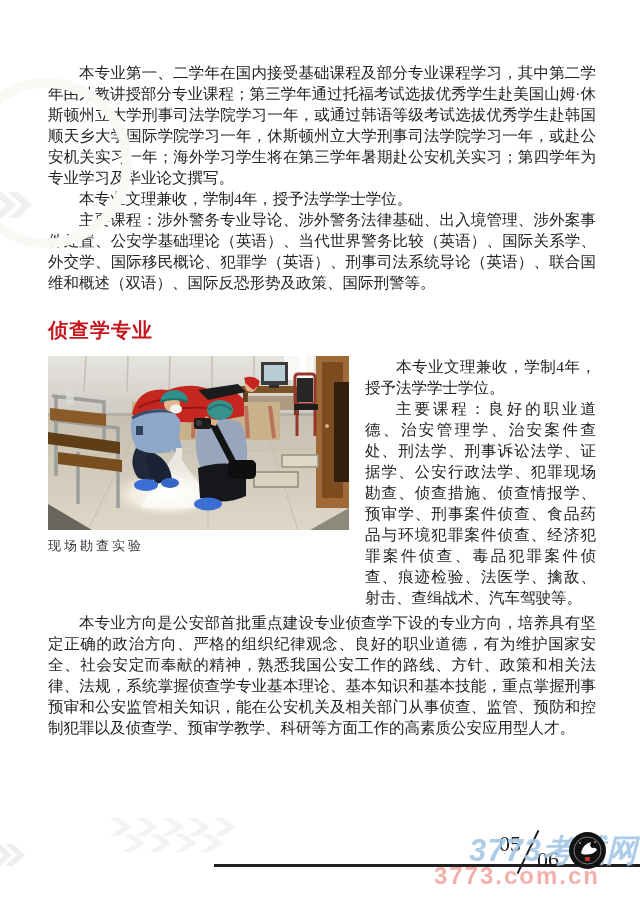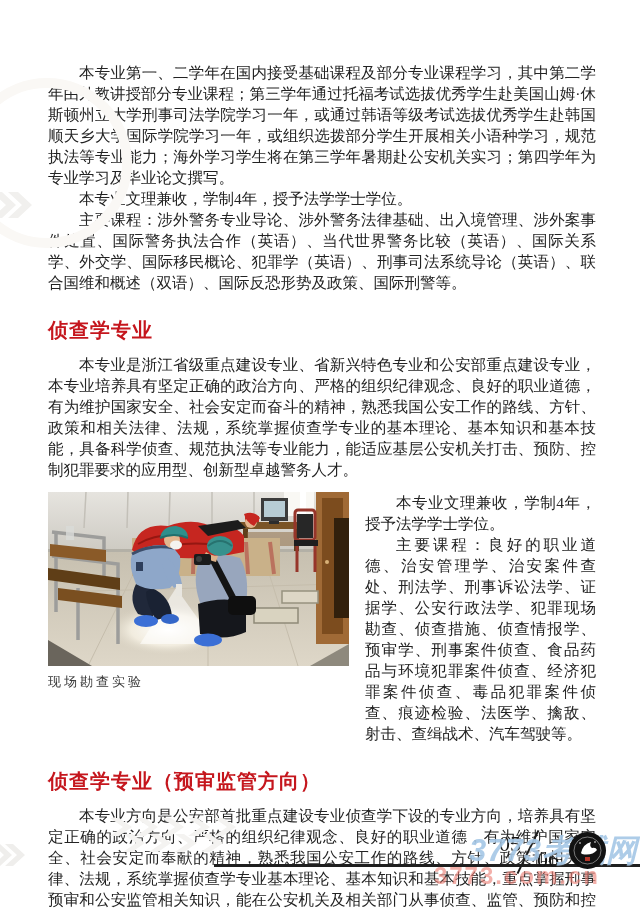--- a/index.html
+++ b/index.html
@@ -122,28 +122,27 @@
       <polygon points="78,0 91,9 78,18 87,18 100,9 87,0"></polygon>
       <polygon points="104,0 117,9 104,18 113,18 126,9 113,0"></polygon>
       <polygon points="13,16 26,25 13,34 22,34 35,25 22,16"></polygon>
       <polygon points="39,16 52,25 39,34 48,34 61,25 48,16"></polygon>
       <polygon points="65,16 78,25 65,34 74,34 87,25 74,16"></polygon>
       <polygon points="91,16 104,25 91,34 100,34 113,25 100,16"></polygon>
     </g>
   </svg>
 
   <section class="intro">
-    <p class="body-par">本专业第一、二学年在国内接受基础课程及部分专业课程学习，其中第二学年由外教讲授部分专业课程；第三学年通过托福考试选拔优秀学生赴美国山姆·休斯顿州立大学刑事司法学院学习一年，或通过韩语等级考试选拔优秀学生赴韩国顺天乡大学国际学院学习一年，或组织选拨部分学生开展相关小语种学习，规范执法等专业能力；海外学习学生将在第三学年暑期赴公安机关实习；第四学年为专业学习及毕业论文撰写。</p>
+    <p class="body-par">本专业第一、二学年在国内接受基础课程及部分专业课程学习，其中第二学年由外教讲授部分专业课程；第三学年通过托福考试选拔优秀学生赴美国山姆·休斯顿州立大学刑事司法学院学习一年，或通过韩语等级考试选拔优秀学生赴韩国顺天乡大学国际学院学习一年，休斯顿州立大学刑事司法学院学习一年，或赴公安机关实习一年；海外学习学生将在第三学年暑期赴公安机关实习；第四学年为专业学习及毕业论文撰写。</p>
     <p class="body-par">本专业文理兼收，学制4年，授予法学学士学位。</p>
-    <p class="body-par">主要课程：涉外警务专业导论、涉外警务法律基础、出入境管理、涉外案事件处置、国际警务执法合作（英语）、当代世界警务比较（英语）、国际关系学、外交学、国际移民概论、犯罪学（英语）、刑事司法系统导论（英语）、联合国维和概述（双语）、国际反恐形势及政策、国际刑警等。</p>
+    <p class="body-par">主要课程：涉外警务专业导论、涉外警务法律基础、出入境管理、涉外案事件处置、公安学基础理论（英语）、当代世界警务比较（英语）、国际关系学、外交学、国际移民概论、犯罪学（英语）、刑事司法系统导论（英语）、联合国维和概述（双语）、国际反恐形势及政策、国际刑警等。</p>
   </section>
 
   <section class="section1">
     <h2 class="sec-title">侦查学专业</h2>
-    <p class="body-par">本专业是浙江省级重点建设专业、省新兴特色专业和公安部重点建设专业，本专业培养具有坚定正确的政治方向、严格的组织纪律观念、良好的职业道德，有为维护国家安全、社会安定而奋斗的精神，熟悉我国公安工作的路线、方针、政策和相关法律、法规，系统掌握侦查学专业的基本理论、基本知识和基本技能，具备科学侦查、规范执法等专业能力，能适应基层公安机关打击、预防、控制犯罪要求的应用型、创新型卓越警务人才。</p>
 
     <div class="media-row">
       <figure class="photo">
         <svg viewBox="0 0 301 174">
           <defs>
             <linearGradient id="wallg" x1="0" y1="0" x2="0" y2="1">
               <stop offset="0" stop-color="#e6e4df"></stop>
                 <stop offset="1" stop-color="#cdcac2"></stop>
             </linearGradient>
             <linearGradient id="floorg" x1="0" y1="0" x2="0" y2="1">
@@ -266,21 +265,20 @@
       </figure>
 
       <div class="side-text">
         <p class="body-par">本专业文理兼收，学制4年，授予法学学士学位。</p>
         <p class="body-par">主要课程：良好的职业道德、治安管理学、治安案件查处、刑法学、刑事诉讼法学、证据学、公安行政法学、犯罪现场勘查、侦查措施、侦查情报学、预审学、刑事案件侦查、食品药品与环境犯罪案件侦查、经济犯罪案件侦查、毒品犯罪案件侦查、痕迹检验、法医学、擒敌、射击、查缉战术、汽车驾驶等。</p>
       </div>
     </div>
   </section>
 
   <section class="section2">
-    <h2 class="sec-title">侦查学专业（预审监管方向）</h2>
     <p class="body-par">本专业方向是公安部首批重点建设专业侦查学下设的专业方向，培养具有坚定正确的政治方向、严格的组织纪律观念、良好的职业道德，有为维护国家安全、社会安定而奉献的精神，熟悉我国公安工作的路线、方针、政策和相关法律、法规，系统掌握侦查学专业基本理论、基本知识和基本技能，重点掌握刑事预审和公安监管相关知识，能在公安机关及相关部门从事侦查、监管、预防和控制犯罪以及侦查学、预审学教学、科研等方面工作的高素质公安应用型人才。</p>
 
   </section>
 
   <div class="footer-rule"></div>
 
   <div class="page-number">
     <span class="num-top">05</span>
     <span class="fraction-slash"></span>
     <span class="num-bottom">06</span>

